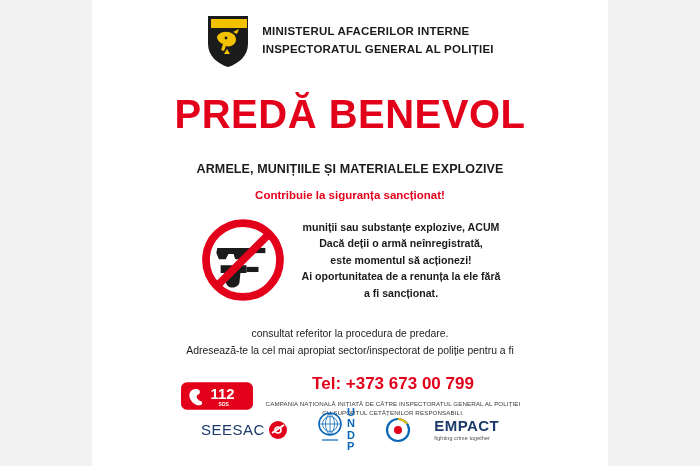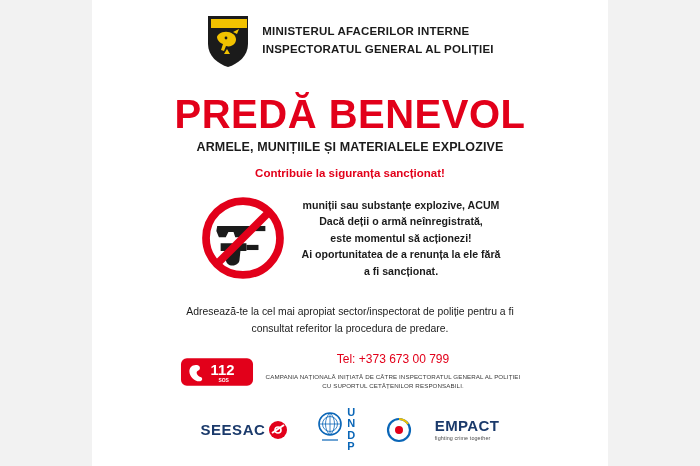--- a/index.html
+++ b/index.html
@@ -74,21 +74,21 @@
   .headline {
     margin-top: 26px;
     font-size: 40px;
     font-weight: bold;
     color: #e2001a;
     letter-spacing: .5px;
     text-align: center;
     line-height: 1;
   }
   .subhead {
-    margin-top: 6px;
+    margin-top: 28px;
     font-size: 12.5px;
     font-weight: bold;
     color: #1b1b1b;
     text-align: center;
     letter-spacing: .1px;
   }
   .tagline {
     margin-top: 13px;
     font-size: 11.5px;
     font-weight: bold;
@@ -142,22 +142,22 @@
     height: 34px;
     flex: none;
     margin-right: 12px;
   }
   .contact-right {
     display: flex;
     flex-direction: column;
     align-items: center;
   }
   .phone {
-    font-size: 12px;
-    font-weight: normal;
+    font-size: 17px;
+    font-weight: bold;
     color: #e2001a;
     line-height: 1.1;
   }
   .campaign {
     margin-top: 5px;
     font-size: 6.2px;
     color: #3a3a3a;
     text-align: center;
     line-height: 1.5;
     letter-spacing: .1px;
@@ -173,21 +173,21 @@
     align-items: center;
     justify-content: center;
     gap: 30px;
   }
   .logo-seesac {
     display: flex;
     align-items: center;
   }
   .seesac-word {
     font-size: 15px;
-    font-weight: bold;
+    font-weight: normal;
     color: #1b3a6b;
     letter-spacing: .5px;
   }
   .logo-undp {
     display: flex;
     align-items: center;
   }
   .undp-letters {
     margin-left: 5px;
     font-size: 11px;
@@ -266,22 +266,22 @@
       <div class="middle-text">
         <div>muniții sau substanțe explozive, ACUM</div>
         <div>Dacă deții o armă neînregistrată,</div>
         <div>este momentul să acționezi!</div>
         <div>Ai oportunitatea de a renunța la ele fără</div>
         <div>a fi sancționat.</div>
       </div>
     </div>
 
     <div class="advisory">
+      <div>consultat referitor la procedura de predare.</div>
       <div>Adresează-te la cel mai apropiat sector/inspectorat de poliție pentru a fi</div>
-      <div>consultat referitor la procedura de predare.</div>
     </div>
 
     <div class="contact">
       <svg class="badge112" viewBox="0 0 150 68">
         <rect x="2" y="6" width="146" height="56" rx="12" fill="#e2001a"></rect>
         <path d="M32 20 c-8 0 -13 6 -13 13 c0 10 10 20 20 20 c3 0 6 -2 6 -5 c0 -3 -3 -4 -6 -5 c-2 -1 -4 -3 -5 -6 c-1 -3 1 -5 3 -6 c3 -1 4 -4 3 -7 c-1 -3 -4 -4 -8 -4 z" fill="#ffffff"></path>
         <text x="62" y="40" font-family="Liberation Sans, sans-serif" font-size="30" font-weight="bold" fill="#ffffff">112</text>
         <text x="78" y="54" font-family="Liberation Sans, sans-serif" font-size="10" font-weight="bold" fill="#ffffff">SOS</text>
       </svg>
       <div class="contact-right">

